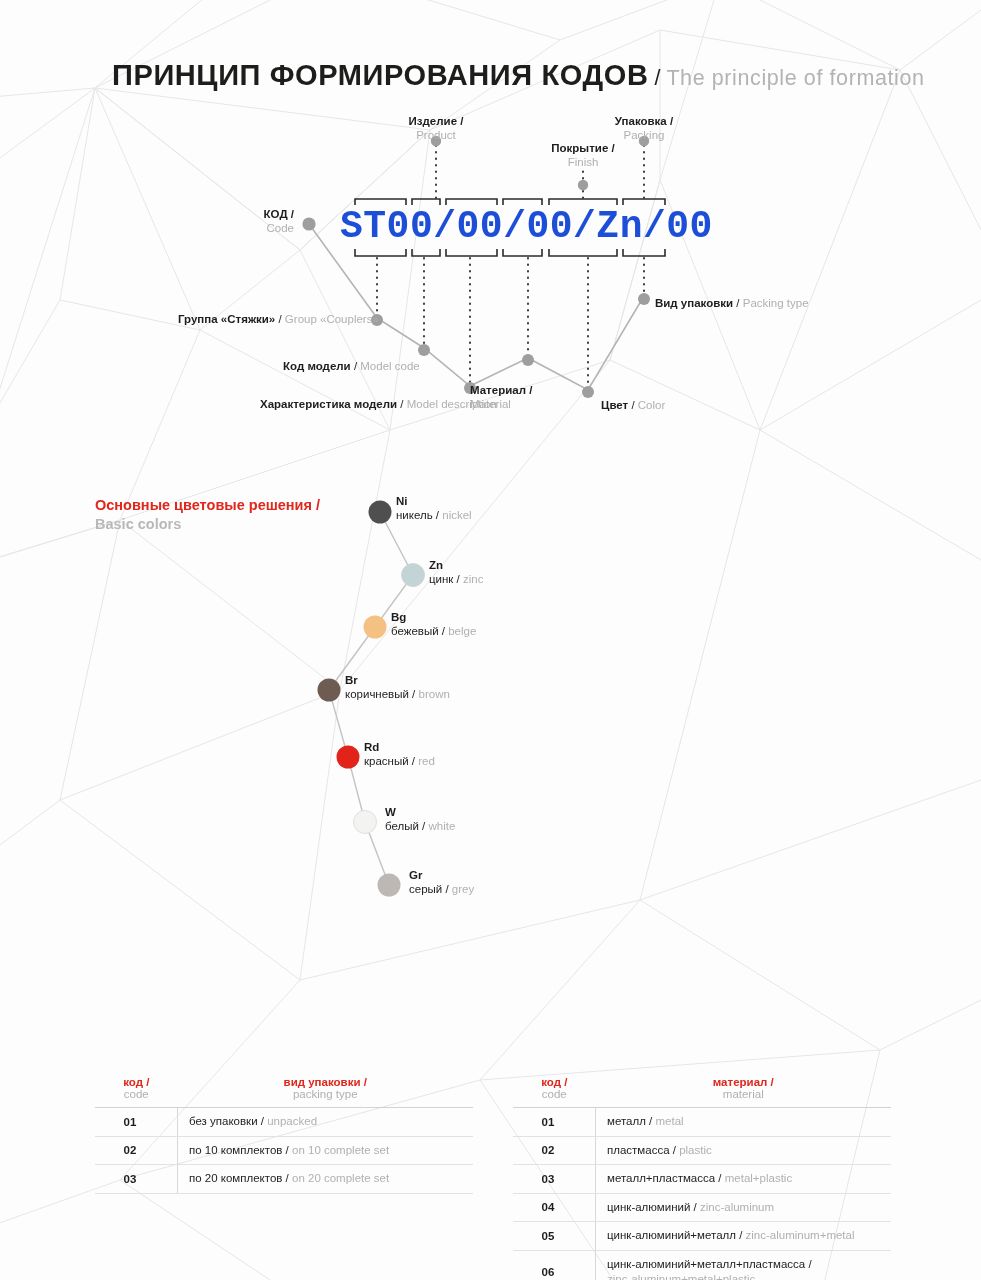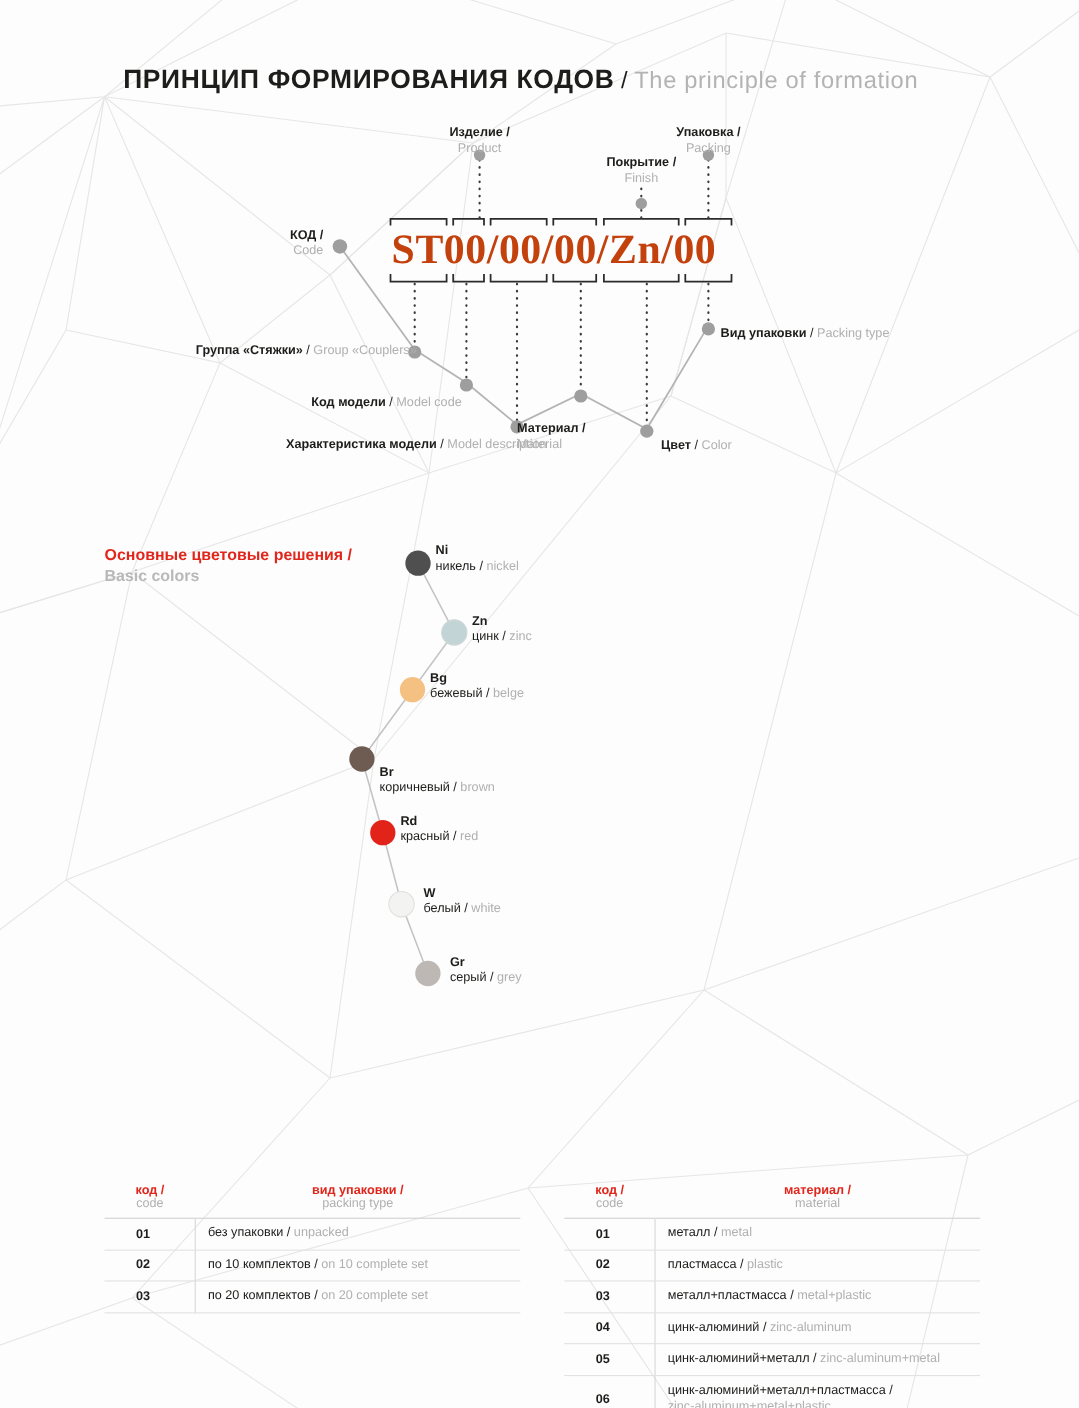--- a/index.html
+++ b/index.html
@@ -33,46 +33,46 @@
   }
 
   
   #title-block {
     position: absolute;
     left: 112px;
     top: 59px;
     white-space: nowrap;
   }
   #title-block .t-ru {
-    font-size: 24px;
+    font-size: 29px;
     font-weight: bold;
     color: #1d1d1b;
     letter-spacing: 0.6px;
   }
   #title-block .t-sep {
     font-size: 21.5px;
     font-weight: normal;
     color: #1d1d1b;
   }
   #title-block .t-en {
     font-size: 21.5px;
     font-weight: normal;
     color: #b3b3b3;
     letter-spacing: 0.6px;
   }
 
   
   #code-text {
     position: absolute;
-    left: 356px;
+    left: 340px;
     top: 205px;
-    font-family: Liberation Serif, serif;
+    font-family: Liberation Mono, monospace;
     font-size: 38px;
     font-weight: bold;
-    color: #c2410c;
+    color: #1d4ed8;
     letter-spacing: 0.5px;
     white-space: nowrap;
   }
   .code-label {
     position: absolute;
     text-align: right;
     line-height: 1.18;
     white-space: nowrap;
   }
   .code-label .ru {
@@ -361,21 +361,21 @@
   <div class="color-label" style="left:429px; top:559px;">
     <span class="code">Zn</span>
     <span class="names"><span class="ru">цинк</span><span class="ru"> / </span><span class="en">zinc</span></span>
   </div>
 
   <div class="color-label" style="left:391px; top:611px;">
     <span class="code">Bg</span>
     <span class="names"><span class="ru">бежевый</span><span class="ru"> / </span><span class="en">belge</span></span>
   </div>
 
-  <div class="color-label" style="left:345px; top:674px;margin-top:22px;">
+  <div class="color-label" style="left:345px; top:674px;">
     <span class="code">Br</span>
     <span class="names"><span class="ru">коричневый</span><span class="ru"> / </span><span class="en">brown</span></span>
   </div>
 
   <div class="color-label" style="left:364px; top:741px;">
     <span class="code">Rd</span>
     <span class="names"><span class="ru">красный</span><span class="ru"> / </span><span class="en">red</span></span>
   </div>
 
   <div class="color-label" style="left:385px; top:806px;">

